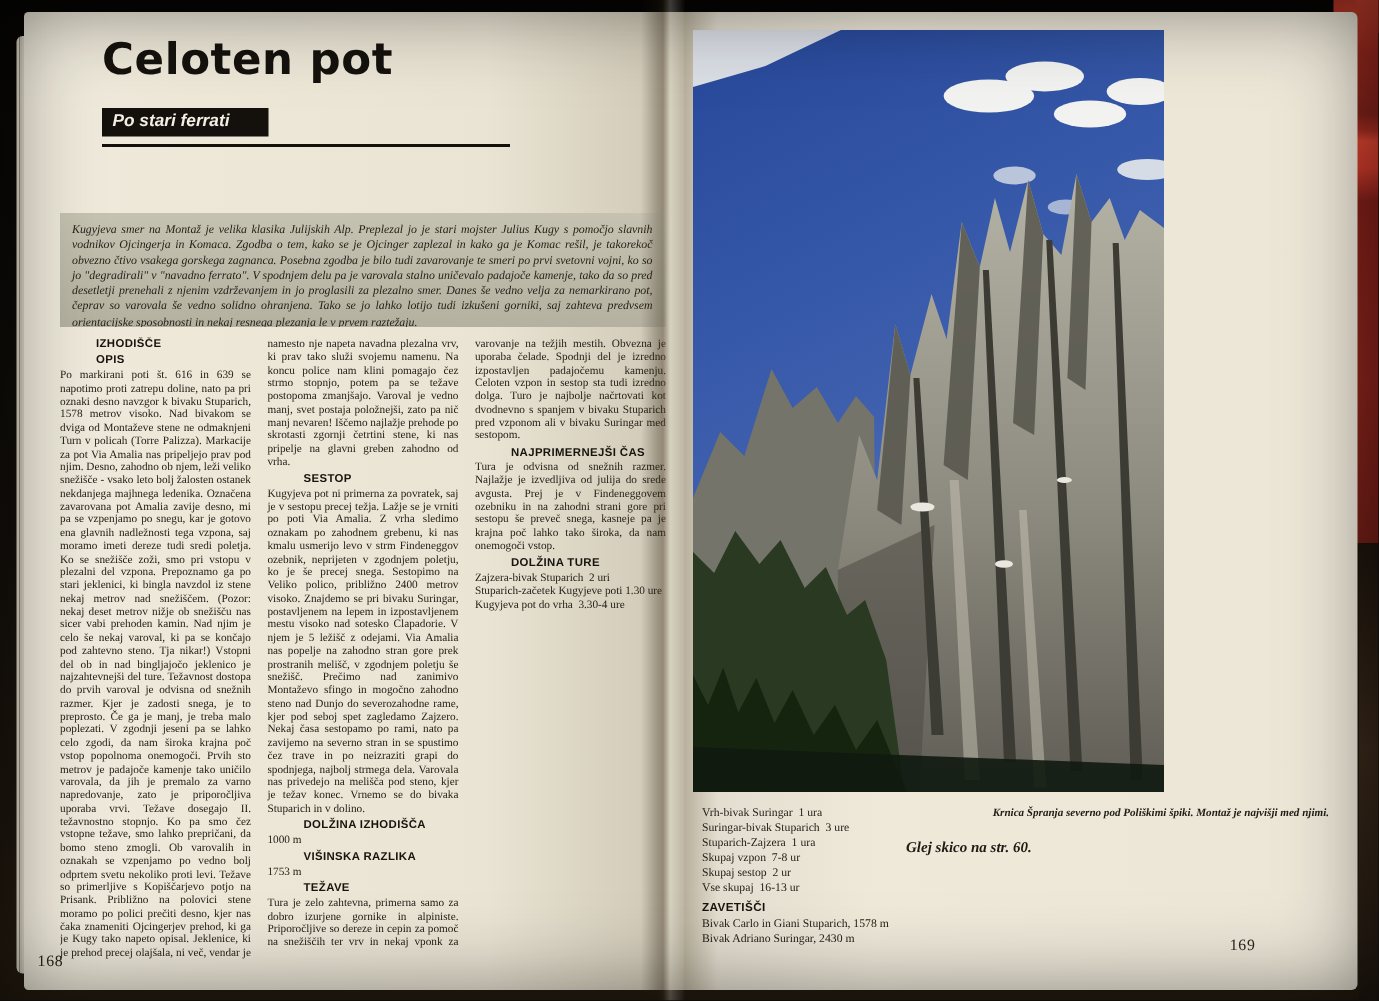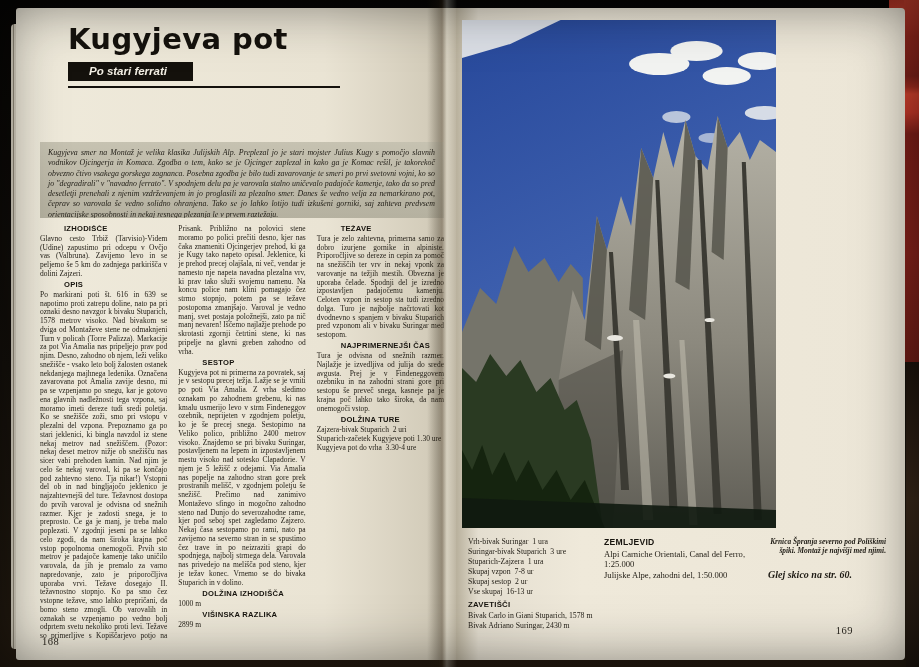--- a/index.html
+++ b/index.html
@@ -29,38 +29,38 @@
   .lp-inner{position:absolute;inset:0;padding:16px 12px 0 24px;box-sizing:border-box;}
   .lp-header{display:flex;height:114px;}
   .num-col{width:122px;flex:none;display:flex;flex-direction:column;}
   .route-no{font-family:"DejaVu Sans",sans-serif;font-weight:800;font-size:41px;line-height:42px;color:#17140f;letter-spacing:1px;}
   .elev{font-family:"DejaVu Sans",sans-serif;font-weight:800;font-size:10.5px;letter-spacing:1.5px;color:#17140f;margin-top:12px;}
   .grade{font-family:"Liberation Sans",sans-serif;font-style:italic;font-size:9.5px;line-height:11.5px;color:#1b1813;margin-top:2px;}
   .rule-double{margin-top:4px;height:4px;border-top:1.6px solid #14110c;border-bottom:1.6px solid #14110c;width:118px;}
   .title-col{flex:1;padding-left:28px;}
   .big-title{font-family:"DejaVu Sans",sans-serif;font-weight:800;font-size:29px;line-height:31px;color:#15120d;letter-spacing:.4px;margin:0;}
   .sub-bar{display:inline-block;background:#14110c;color:#f3efe4;font-family:"Liberation Sans",sans-serif;
-    font-weight:700;font-style:italic;font-size:11.5px;padding:3px 26px 4px 21px;margin-top:7px;}
+    font-weight:700;font-style:italic;font-size:11.5px;padding:3px 26px 4px 7px;margin-top:17px;}
   .title-rule{height:1.6px;background:#14110c;margin-top:5px;width:272px;}
 
   .lp-intro{margin-top:4px;background:linear-gradient(180deg,#c6c2b1,#b5b1a0);
     padding:6px 9px 6px 8px;font-style:italic;font-size:7.9px;line-height:10.3px;color:#201d16;
     text-align:justify;height:64px;overflow:hidden;}
 
   .lp-columns{margin-top:7px;height:416px;overflow:hidden;
     column-count:3;column-gap:11px;column-fill:auto;
     font-size:7.5px;line-height:8.75px;color:#26221a;text-align:justify;}
   .sec-h{font-family:"Liberation Sans",sans-serif;font-weight:700;font-size:7.6px;letter-spacing:.25px;
     color:#17140e;margin:2.5px 0 1px 0;break-after:avoid;padding-left:24px;}
   .sec-h:first-child{margin-top:0;}
   .sec-b{margin:0 0 1px 0;}
   .time-line{white-space:pre-wrap;margin:0 0 .5px 0;}
   .pageno{position:absolute;font-size:10.5px;color:#2a261e;letter-spacing:.5px;}
-  .pageno-left{left:26px;bottom:13px;}
-  .pageno-right{right:52px;bottom:24px;}
+  .pageno-left{left:9px;bottom:13px;}
+  .pageno-right{right:68px;bottom:24px;}
 
   
   .rp-inner{position:absolute;inset:0;padding:12px 19px 0 6px;box-sizing:border-box;}
   .photo{width:314px;height:508px;position:relative;overflow:hidden;background:#33549f;}
   .photo svg{display:block;}
   .rp-bottom{display:flex;margin-top:9px;padding-left:6px;}
   .rp-col1{width:132px;flex:none;font-size:7.8px;line-height:9.6px;color:#26221a;}
   .rp-col2{width:160px;flex:none;padding-left:4px;font-size:8.6px;line-height:10.5px;color:#26221a;}
   .rp-col3{flex:1;padding-left:4px;}
   .caption{font-weight:700;font-style:italic;font-size:7.4px;line-height:9.2px;color:#1e1b14;text-align:right;}
@@ -79,40 +79,39 @@
   <div class="red-strip"></div>
   <div class="table-edge"></div>
 
   <div class="book">
 
     <div class="page page-left">
       <div class="lp-inner">
 
         <div class="lp-header">
           <div class="title-col">
-            <h1 class="big-title"><span>Kugyjeva pot</span><br>
+            <h1 class="big-title"><span>Celoten pot</span><br>
             </h1>
             <div class="sub-bar">Po stari ferrati</div>
             <div class="title-rule"></div>
           </div>
         </div>
 
         <div class="lp-intro">Kugyjeva smer na Montaž je velika klasika Julijskih Alp. Preplezal jo je stari mojster Julius Kugy s pomočjo slavnih vodnikov Ojcingerja in Komaca. Zgodba o tem, kako se je Ojcinger zaplezal in kako ga je Komac rešil, je takorekoč obvezno čtivo vsakega gorskega zagnanca. Posebna zgodba je bilo tudi zavarovanje te smeri po prvi svetovni vojni, ko so jo "degradirali" v "navadno ferrato". V spodnjem delu pa je varovala stalno uničevalo padajoče kamenje, tako da so pred desetletji prenehali z njenim vzdrževanjem in jo proglasili za plezalno smer. Danes še vedno velja za nemarkirano pot, čeprav so varovala še vedno solidno ohranjena. Tako se jo lahko lotijo tudi izkušeni gorniki, saj zahteva predvsem orientacijske sposobnosti in nekaj resnega plezanja le v prvem raztežaju.</div>
 
         <div class="lp-columns">
           <div class="sec-h">IZHODIŠČE</div>
-          <p class="sec-b">Glavno cesto Trbiž (Tarvisio)-Videm (Udine) zapustimo pri odcepu v Ovčjo vas (Valbruna). Zavijemo levo in se peljemo še 5 km do zadnjega parkirišča v dolini Zajzeri.</p>
           <div class="sec-h">OPIS</div>
           <p class="sec-b">Po markirani poti št. 616 in 639 se napotimo proti zatrepu doline, nato pa pri oznaki desno navzgor k bivaku Stuparich, 1578 metrov visoko. Nad bivakom se dviga od Montaževe stene ne odmaknjeni Turn v policah (Torre Palizza). Markacije za pot Via Amalia nas pripeljejo prav pod njim. Desno, zahodno ob njem, leži veliko snežišče - vsako leto bolj žalosten ostanek nekdanjega majhnega ledenika. Označena zavarovana pot Amalia zavije desno, mi pa se vzpenjamo po snegu, kar je gotovo ena glavnih nadležnosti tega vzpona, saj moramo imeti dereze tudi sredi poletja. Ko se snežišče zoži, smo pri vstopu v plezalni del vzpona. Prepoznamo ga po stari jeklenici, ki bingla navzdol iz stene nekaj metrov nad snežiščem. (Pozor: nekaj deset metrov nižje ob snežišču nas sicer vabi prehoden kamin. Nad njim je celo še nekaj varoval, ki pa se končajo pod zahtevno steno. Tja nikar!) Vstopni del ob in nad bingljajočo jeklenico je najzahtevnejši del ture. Težavnost dostopa do prvih varoval je odvisna od snežnih razmer. Kjer je zadosti snega, je to preprosto. Če ga je manj, je treba malo poplezati. V zgodnji jeseni pa se lahko celo zgodi, da nam široka krajna poč vstop popolnoma onemogoči. Prvih sto metrov je padajoče kamenje tako uničilo varovala, da jih je premalo za varno napredovanje, zato je priporočljiva uporaba vrvi. Težave dosegajo II. težavnostno stopnjo. Ko pa smo čez vstopne težave, smo lahko prepričani, da bomo steno zmogli. Ob varovalih in oznakah se vzpenjamo po vedno bolj odprtem svetu nekoliko proti levi. Težave so primerljive s Kopiščarjevo potjo na Prisank. Približno na polovici stene moramo po polici prečiti desno, kjer nas čaka znameniti Ojcingerjev prehod, ki ga je Kugy tako napeto opisal. Jeklenice, ki je prehod precej olajšala, ni več, vendar je namesto nje napeta navadna plezalna vrv, ki prav tako služi svojemu namenu. Na koncu police nam klini pomagajo čez strmo stopnjo, potem pa se težave postopoma zmanjšajo. Varoval je vedno manj, svet postaja položnejši, zato pa nič manj nevaren! Iščemo najlažje prehode po skrotasti zgornji četrtini stene, ki nas pripelje na glavni greben zahodno od vrha.</p>
           <div class="sec-h">SESTOP</div>
           <p class="sec-b">Kugyjeva pot ni primerna za povratek, saj je v sestopu precej težja. Lažje se je vrniti po poti Via Amalia. Z vrha sledimo oznakam po zahodnem grebenu, ki nas kmalu usmerijo levo v strm Findeneggov ozebnik, neprijeten v zgodnjem poletju, ko je še precej snega. Sestopimo na Veliko polico, približno 2400 metrov visoko. Znajdemo se pri bivaku Suringar, postavljenem na lepem in izpostavljenem mestu visoko nad sotesko Clapadorie. V njem je 5 ležišč z odejami. Via Amalia nas popelje na zahodno stran gore prek prostranih melišč, v zgodnjem poletju še snežišč. Prečimo nad zanimivo Montaževo sfingo in mogočno zahodno steno nad Dunjo do severozahodne rame, kjer pod seboj spet zagledamo Zajzero. Nekaj časa sestopamo po rami, nato pa zavijemo na severno stran in se spustimo čez trave in po neizraziti grapi do spodnjega, najbolj strmega dela. Varovala nas privedejo na melišča pod steno, kjer je težav konec. Vrnemo se do bivaka Stuparich in v dolino.</p>
           <div class="sec-h">DOLŽINA IZHODIŠČA</div>
           <p class="sec-b">1000 m</p>
           <div class="sec-h">VIŠINSKA RAZLIKA</div>
-          <p class="sec-b">2899 m</p>
+          <p class="sec-b">1753 m</p>
           <div class="sec-h">TEŽAVE</div>
           <p class="sec-b">Tura je zelo zahtevna, primerna samo za dobro izurjene gornike in alpiniste. Priporočljive so dereze in cepin za pomoč na snežiščih ter vrv in nekaj vponk za varovanje na težjih mestih. Obvezna je uporaba čelade. Spodnji del je izredno izpostavljen padajočemu kamenju. Celoten vzpon in sestop sta tudi izredno dolga. Turo je najbolje načrtovati kot dvodnevno s spanjem v bivaku Stuparich pred vzponom ali v bivaku Suringar med sestopom.</p>
           <div class="sec-h">NAJPRIMERNEJŠI ČAS</div>
           <p class="sec-b">Tura je odvisna od snežnih razmer. Najlažje je izvedljiva od julija do srede avgusta. Prej je v Findeneggovem ozebniku in na zahodni strani gore pri sestopu še preveč snega, kasneje pa je krajna poč lahko tako široka, da nam onemogoči vstop.</p>
           <div class="sec-h">DOLŽINA TURE</div>
           <div class="time-line">Zajzera-bivak Stuparich  2 uri</div>
           <div class="time-line">Stuparich-začetek Kugyjeve poti 1.30 ure</div>
           <div class="time-line">Kugyjeva pot do vrha  3.30-4 ure</div>
         </div>
 
@@ -195,25 +194,20 @@
             <div class="time-line">Suringar-bivak Stuparich  3 ure</div>
             <div class="time-line">Stuparich-Zajzera  1 ura</div>
             <div class="time-line">Skupaj vzpon  7-8 ur</div>
             <div class="time-line">Skupaj sestop  2 ur</div>
             <div class="time-line">Vse skupaj  16-13 ur</div>
             <div class="rp-h">ZAVETIŠČI</div>
             <div class="time-line">Bivak Carlo in Giani Stuparich, 1578 m</div>
             <div class="time-line">Bivak Adriano Suringar, 2430 m</div>
           </div>
 
-          <div class="rp-col2">
-            <div class="rp-h">ZEMLJEVID</div>
-            <div>Alpi Carniche Orientali, Canal del Ferro, 1:25.000</div>
-            <div>Julijske Alpe, zahodni del, 1:50.000</div>
-          </div>
 
           <div class="rp-col3">
             <div class="caption">Krnica Špranja severno pod Poliškimi špiki. Montaž je najvišji med njimi.</div>
             <div class="see-note">Glej skico na str. 60.</div>
           </div>
 
         </div>
 
         <div class="pageno pageno-right">169</div>
       </div>

